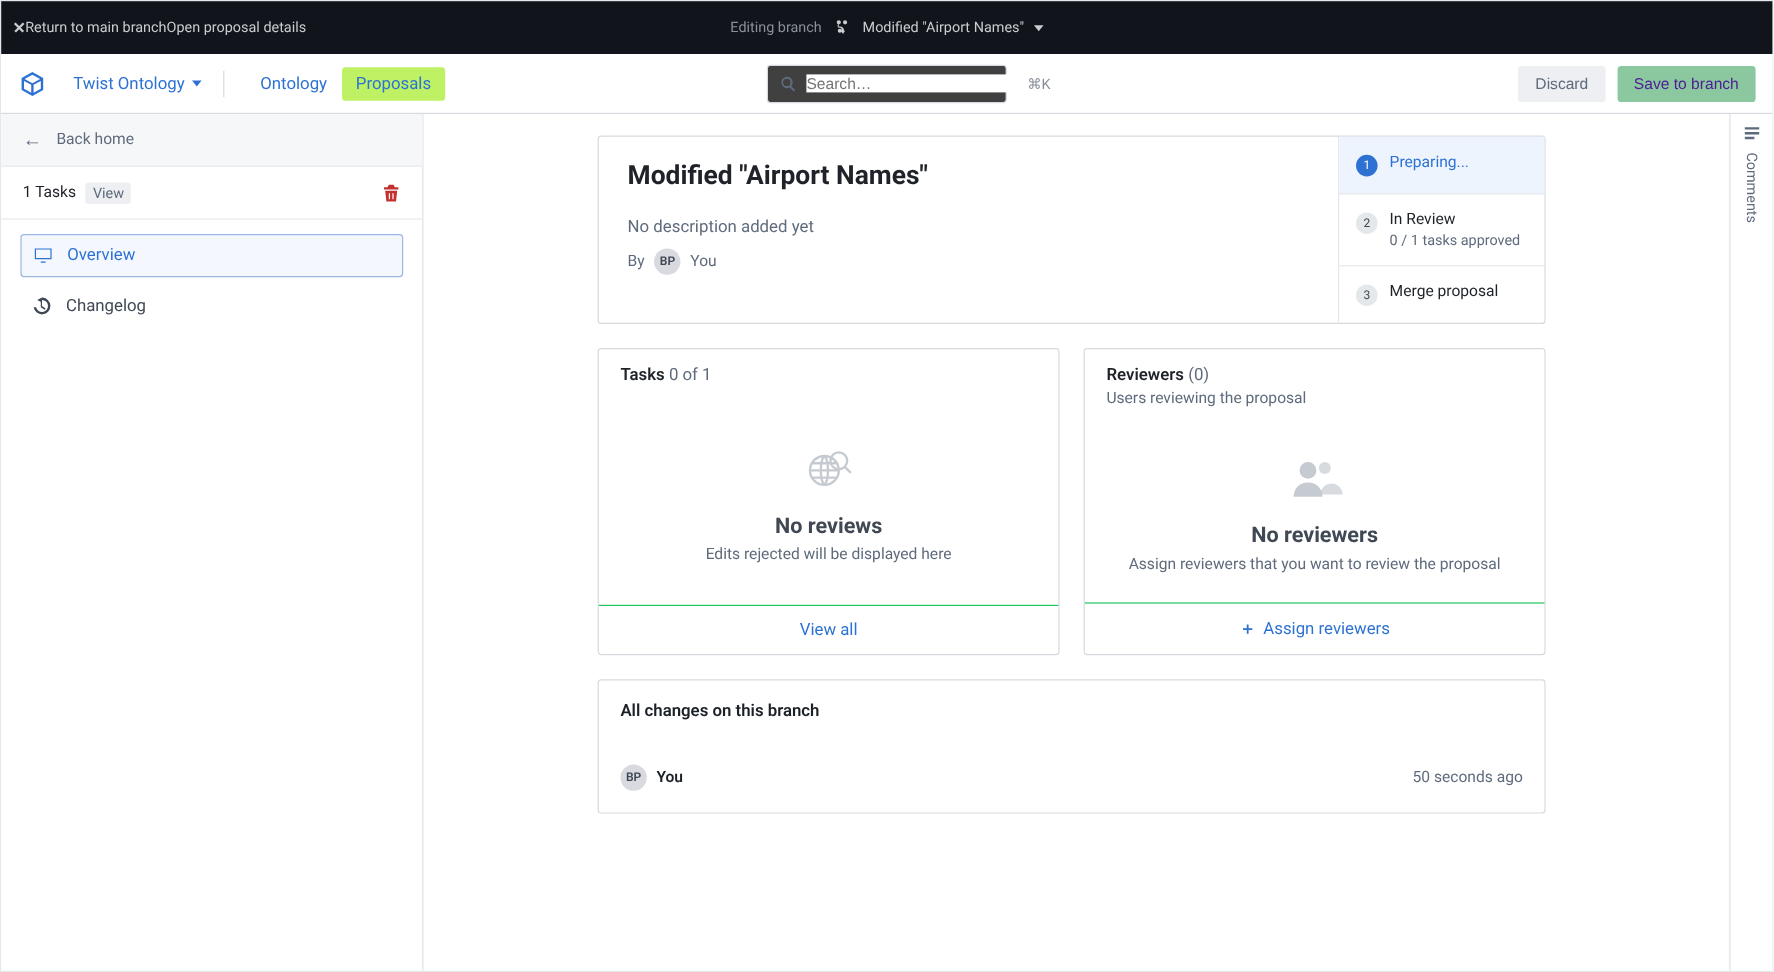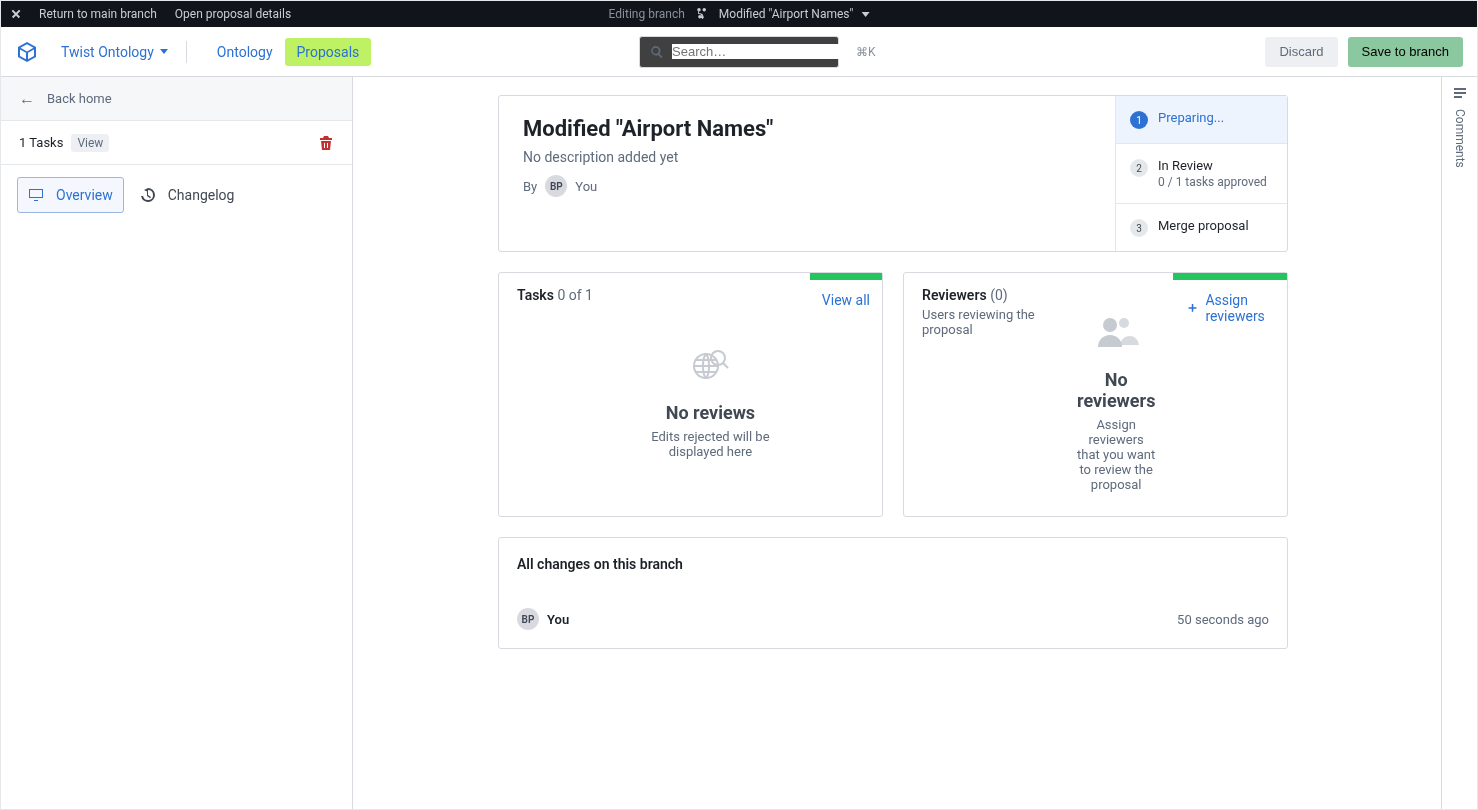--- a/index.html
+++ b/index.html
@@ -1,20 +1,20 @@
 <!DOCTYPE html>
 <html><head>
 <meta charset="utf-8">
 <style>
 * { box-sizing: border-box; margin: 0; padding: 0; }
 body { font-family: -apple-system, BlinkMacSystemFont, "Segoe UI", Roboto, Helvetica, Arial, sans-serif; font-size: 13px; color: #1c2127; background: #f6f7f9; }
 .app { width: 1478px; height: 810px; display: flex; flex-direction: column; background: #fff; border: 1px solid #e5e8eb; }
 
 
-.topbar { height: 26px; background: #11141a; color: #c9cdd2; display: flex; align-items: center; padding: 0 10px; font-size: 12px; gap: 18px; }
+.topbar { height: 44px; background: #11141a; color: #c9cdd2; display: flex; align-items: center; padding: 0 10px; font-size: 12px; }
 .topbar .center { position: absolute; left: 50%; transform: translateX(-50%); display: flex; align-items: center; gap: 10px; }
 .topbar .muted { color: #8a9099; }
 .topbar a { color: #c9cdd2; cursor: pointer; }
 .topbar .close-x { width: 10px; height: 10px; display: inline-block; position: relative; }
 .topbar .close-x::before, .topbar .close-x::after { content: ""; position: absolute; width: 10px; height: 1.5px; background: #c9cdd2; top: 4px; left: 0; }
 .topbar .close-x::before { transform: rotate(45deg); }
 .topbar .close-x::after { transform: rotate(-45deg); }
 .topbar .chev-down { width: 0; height: 0; border-left: 4px solid transparent; border-right: 4px solid transparent; border-top: 5px solid #c9cdd2; display: inline-block; margin-left: 4px; }
 
 
@@ -25,75 +25,75 @@
 .vdiv { width: 1px; height: 22px; background: #d8dae0; margin: 0 18px; }
 .tab { padding: 6px 12px; font-size: 14px; color: #2d72d2; cursor: pointer; border-radius: 3px; }
 .tab.active { background: #bef264; }
 .search-wrap { position: absolute; left: 50%; transform: translateX(-50%); width: 200px; }
 .search { width: 100%; height: 32px; border: 1px solid #d8dae0; border-radius: 3px; display: flex; align-items: center; padding: 0 10px; gap: 8px; color: #5f6b7c; background: #404040; }
 .search input { border: none; outline: none; flex: 1; font-size: 13px; }
 .kbd { font-size: 12px; color: #8a9099; }
 .header-actions { margin-left: auto; display: flex; gap: 10px; }
 .btn { height: 30px; padding: 0 14px; border-radius: 3px; font-size: 13px; display: inline-flex; align-items: center; justify-content: center; border: none; cursor: pointer; }
 .btn-discard { background: #edeff2; color: #5f6b7c; }
-.btn-save { background: #8bc79f; color: #000000; }
+.btn-save { background: #8bc79f; color: #4c1d95; }
 
 
 .body { flex: 1; display: flex; overflow: hidden; }
 .sidebar { width: 352px; border-right: 1px solid #d8dae0; display: flex; flex-direction: column; }
 .backhome { height: 44px; display: flex; align-items: center; gap: 12px; padding: 0 18px; border-bottom: 1px solid #e5e8eb; background: #f6f7f9; color: #5f6b7c; font-size: 13px; cursor: pointer; }
 .arrow-left { font-size: 16px; color: #5f6b7c; }
 .taskrow { height: 44px; display: flex; align-items: center; padding: 0 18px; gap: 8px; border-bottom: 1px solid #e5e8eb; font-size: 13px; }
 .badge-draft { background: #edeff2; color: #5f6b7c; padding: 2px 6px; border-radius: 3px; font-size: 12px; }
 .trash-side { margin-left: auto; color: #c23030; cursor: pointer; }
-.side-nav { padding: 12px 16px; display: flex; flex-direction: row; gap: 6px; }
+.side-nav { padding: 12px 16px; display: flex; flex-direction: column; gap: 6px; }
 .side-item { height: 36px; display: flex; align-items: center; gap: 12px; padding: 0 10px; border-radius: 3px; font-size: 14px; color: #404854; cursor: pointer; }
 .side-item.active { border: 1px solid #9ab7e0; color: #2d72d2; background: #f4f8fe; }
 .side-item .ic { width: 16px; color: inherit; display: inline-flex; }
 
 .main { flex: 1; overflow-y: auto; background: #fff; padding: 18px 0 18px 0; position: relative; }
 .main-inner { width: 790px; margin-left: 145px; }
 
 
 .rail { width: 36px; border-left: 1px solid #d8dae0; background: #fff; display: flex; flex-direction: column; align-items: center; padding-top: 8px; gap: 6px; }
 .rail-label { writing-mode: vertical-rl; font-size: 12px; color: #5f6b7c; margin-top: 2px; }
 
 
 .card { border: 1px solid #d8dae0; border-radius: 3px; background: #fff; }
 .hero { display: flex; }
 .hero-left { flex: 1; padding: 20px 24px; }
 .hero-title { font-size: 22px; font-weight: 700; color: #1f2329; }
-.hero-sub { color: #5f6b7c; margin-top: 8px; font-size: 14px; }
+.hero-sub { color: #5f6b7c; margin-top: 22px; font-size: 14px; }
 .byline { display: flex; align-items: center; gap: 8px; margin-top: 10px; color: #5f6b7c; font-size: 13px; }
 .avatar { width: 22px; height: 22px; border-radius: 50%; background: #d8dae0; color: #404854; display: inline-flex; align-items: center; justify-content: center; font-size: 10px; font-weight: 600; }
 .hero-actions { margin-top: 38px; display: flex; align-items: center; gap: 18px; }
 .btn-primary { background: #2d66c3; color: #fff; height: 32px; padding: 0 16px; border-radius: 3px; font-size: 14px; display: inline-flex; align-items: center; border: none; cursor: pointer; }
 .share-link { display: inline-flex; align-items: center; gap: 6px; color: #404854; font-size: 14px; cursor: pointer; }
 
 .steps { width: 172px; border-left: 1px solid #e5e8eb; display: flex; flex-direction: column; }
 .step { padding: 14px 14px; border-bottom: 1px solid #e5e8eb; display: flex; gap: 10px; align-items: flex-start; }
 .step:last-child { border-bottom: none; }
 .step-num { width: 18px; height: 18px; border-radius: 50%; background: #e5e8eb; color: #404854; font-size: 10px; display: inline-flex; align-items: center; justify-content: center; flex-shrink: 0; margin-top: 1px; }
 .step.active { background: #eef4fd; }
 .step.active .step-num { background: #2d72d2; color: #fff; }
 .step.active .step-title { color: #2d72d2; }
 .step-title { font-size: 13px; color: #1f2329; }
 .step-sub { color: #5f6b7c; font-size: 12px; margin-top: 2px; }
 
 .two-col { display: flex; gap: 20px; margin-top: 20px; }
-.panel { flex: 1; display: flex; flex-direction: row; }
+.panel { flex: 1; display: flex; flex-direction: column; }
 .panel-head { padding: 14px 18px 0 18px; }
 .panel-title { font-size: 14px; font-weight: 600; color: #1f2329; }
 .panel-title .muted { color: #5f6b7c; font-weight: 400; }
 .panel-sub { color: #5f6b7c; font-size: 13px; margin-top: 4px; }
 .panel-body { flex: 1; display: flex; flex-direction: column; align-items: center; justify-content: center; padding: 34px 18px 24px 18px; text-align: center; }
 .empty-ic { color: #bfc4cc; margin-bottom: 14px; }
 .empty-title { font-size: 18px; font-weight: 700; color: #404854; margin-bottom: 6px; }
 .empty-sub { color: #5f6b7c; font-size: 13px; }
-.panel-foot { border-top: 7px solid #22c55e; padding: 12px; }
+.panel-foot { border-top: 1px solid #22c55e; text-align: center; padding: 12px; }
 .link { color: #2d72d2; font-size: 14px; cursor: pointer; display: inline-flex; align-items: center; gap: 6px; }
 
 .changes { margin-top: 20px; padding: 18px; }
 .changes-title { font-size: 14px; font-weight: 600; }
 .change-row { margin-top: 36px; }
 .change-head { display: flex; align-items: center; gap: 8px; }
 .change-time { margin-left: auto; color: #5f6b7c; font-size: 13px; }
 .change-item { margin-top: 14px; margin-left: 40px; border: 1px solid #e5e8eb; border-radius: 3px; height: 40px; display: flex; align-items: center; padding: 0 12px; gap: 10px; }
 .obj-ic { width: 20px; height: 20px; background: #2d72d2; border-radius: 3px; display: inline-flex; align-items: center; justify-content: center; color: #fff; }
 .change-item .name { font-size: 14px; }

